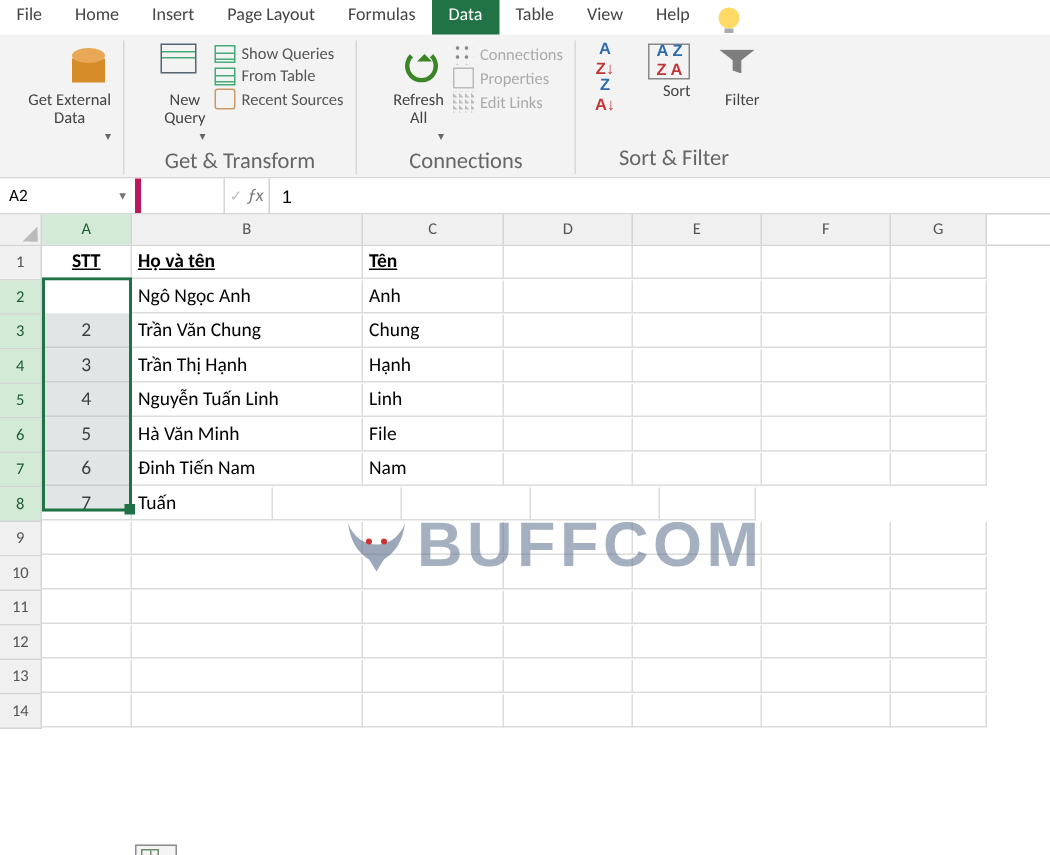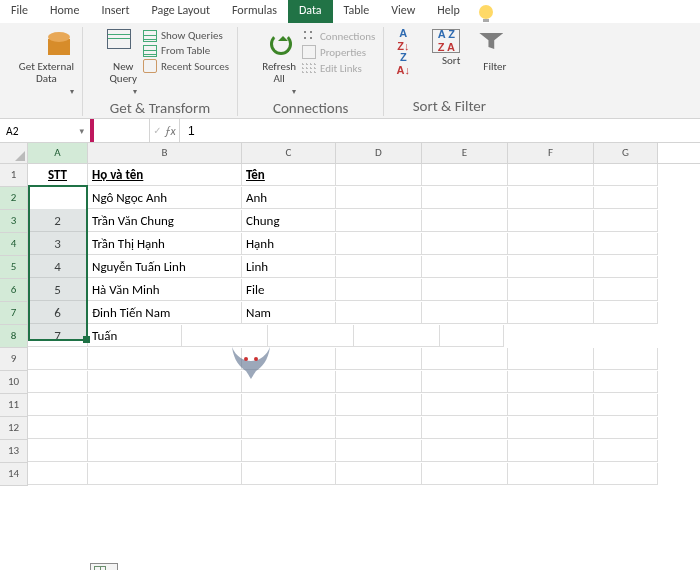--- a/index.html
+++ b/index.html
@@ -365,20 +365,21 @@
     </div>
 
     <div class="watermark">
       <span class="horns">
         <svg viewBox="0 0 46 44">
             <path fill="rgba(90,110,140,0.6)" d="M4 8c4 10 12 14 19 14s15-4 19-14c-2 14-8 20-14 24-2 3-5 8-5 8s-3-5-5-8C12 28 6 22 4 8z"></path>
             <circle cx="18" cy="20" r="2" fill="#c33"></circle>
             <circle cx="28" cy="20" r="2" fill="#c33"></circle>
           </svg>
       </span>
+      <span>BUFFCOM</span>
     </div>
 
     <div class="smarttag">
       <span class="grid"></span>
       <span class="dd">▾</span>
     </div>
 
   </div>
 </div>
 

